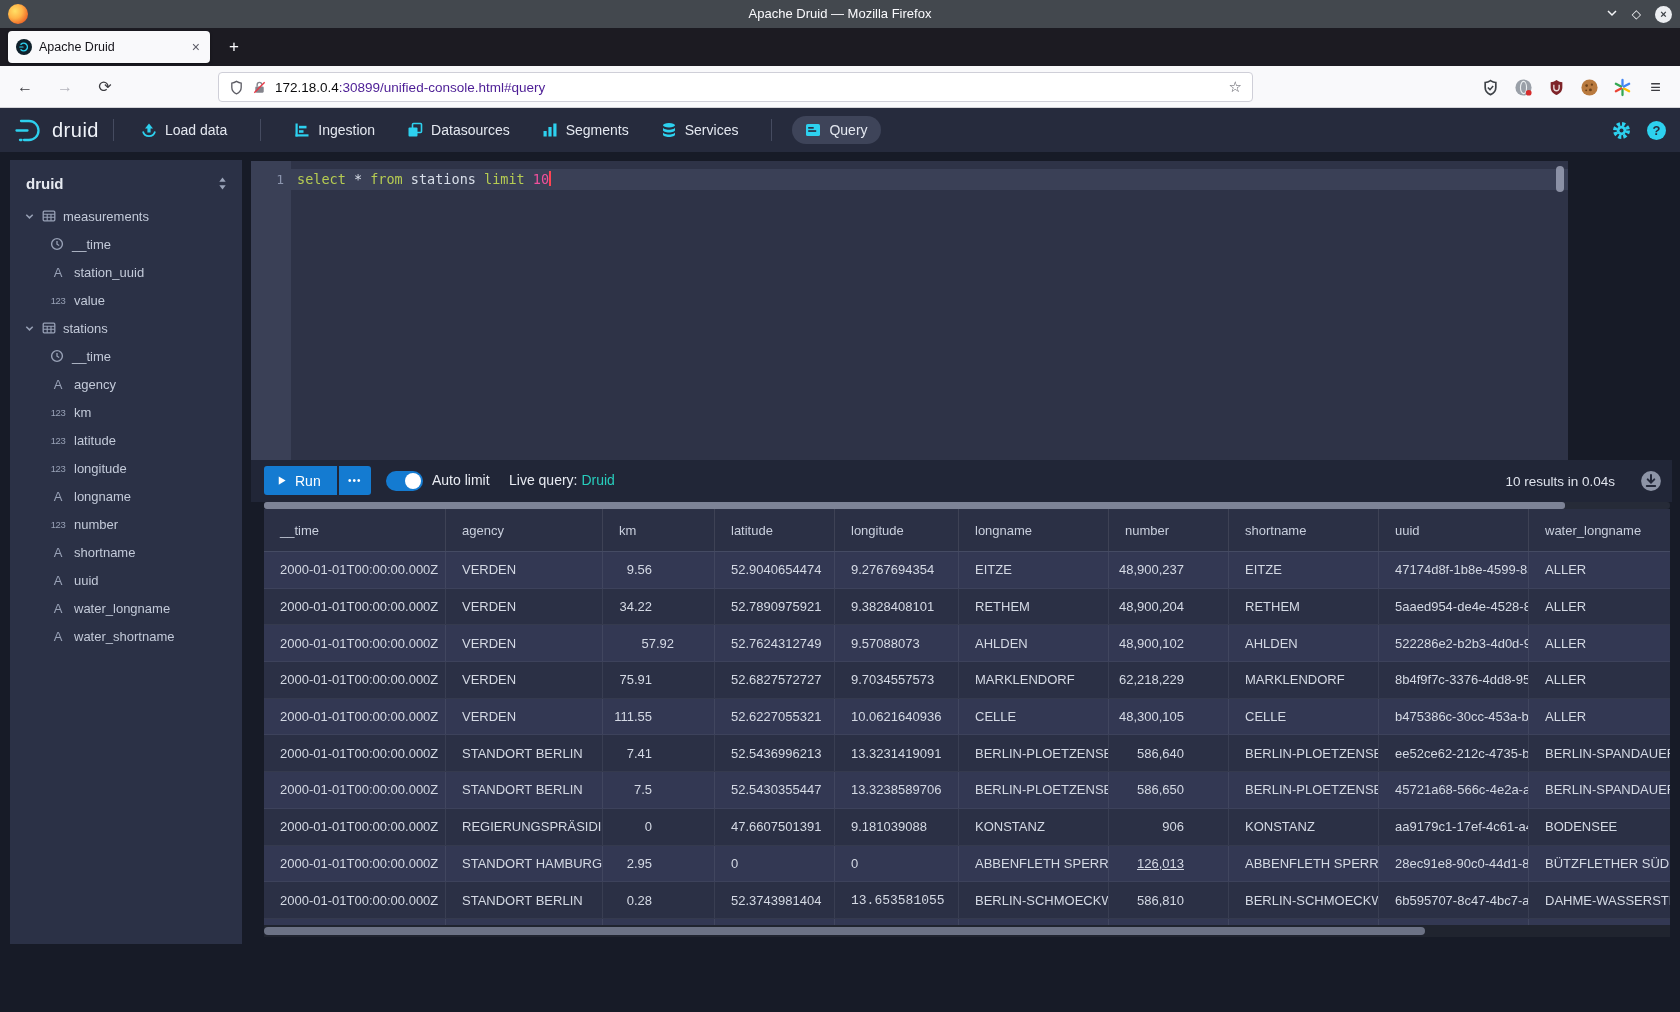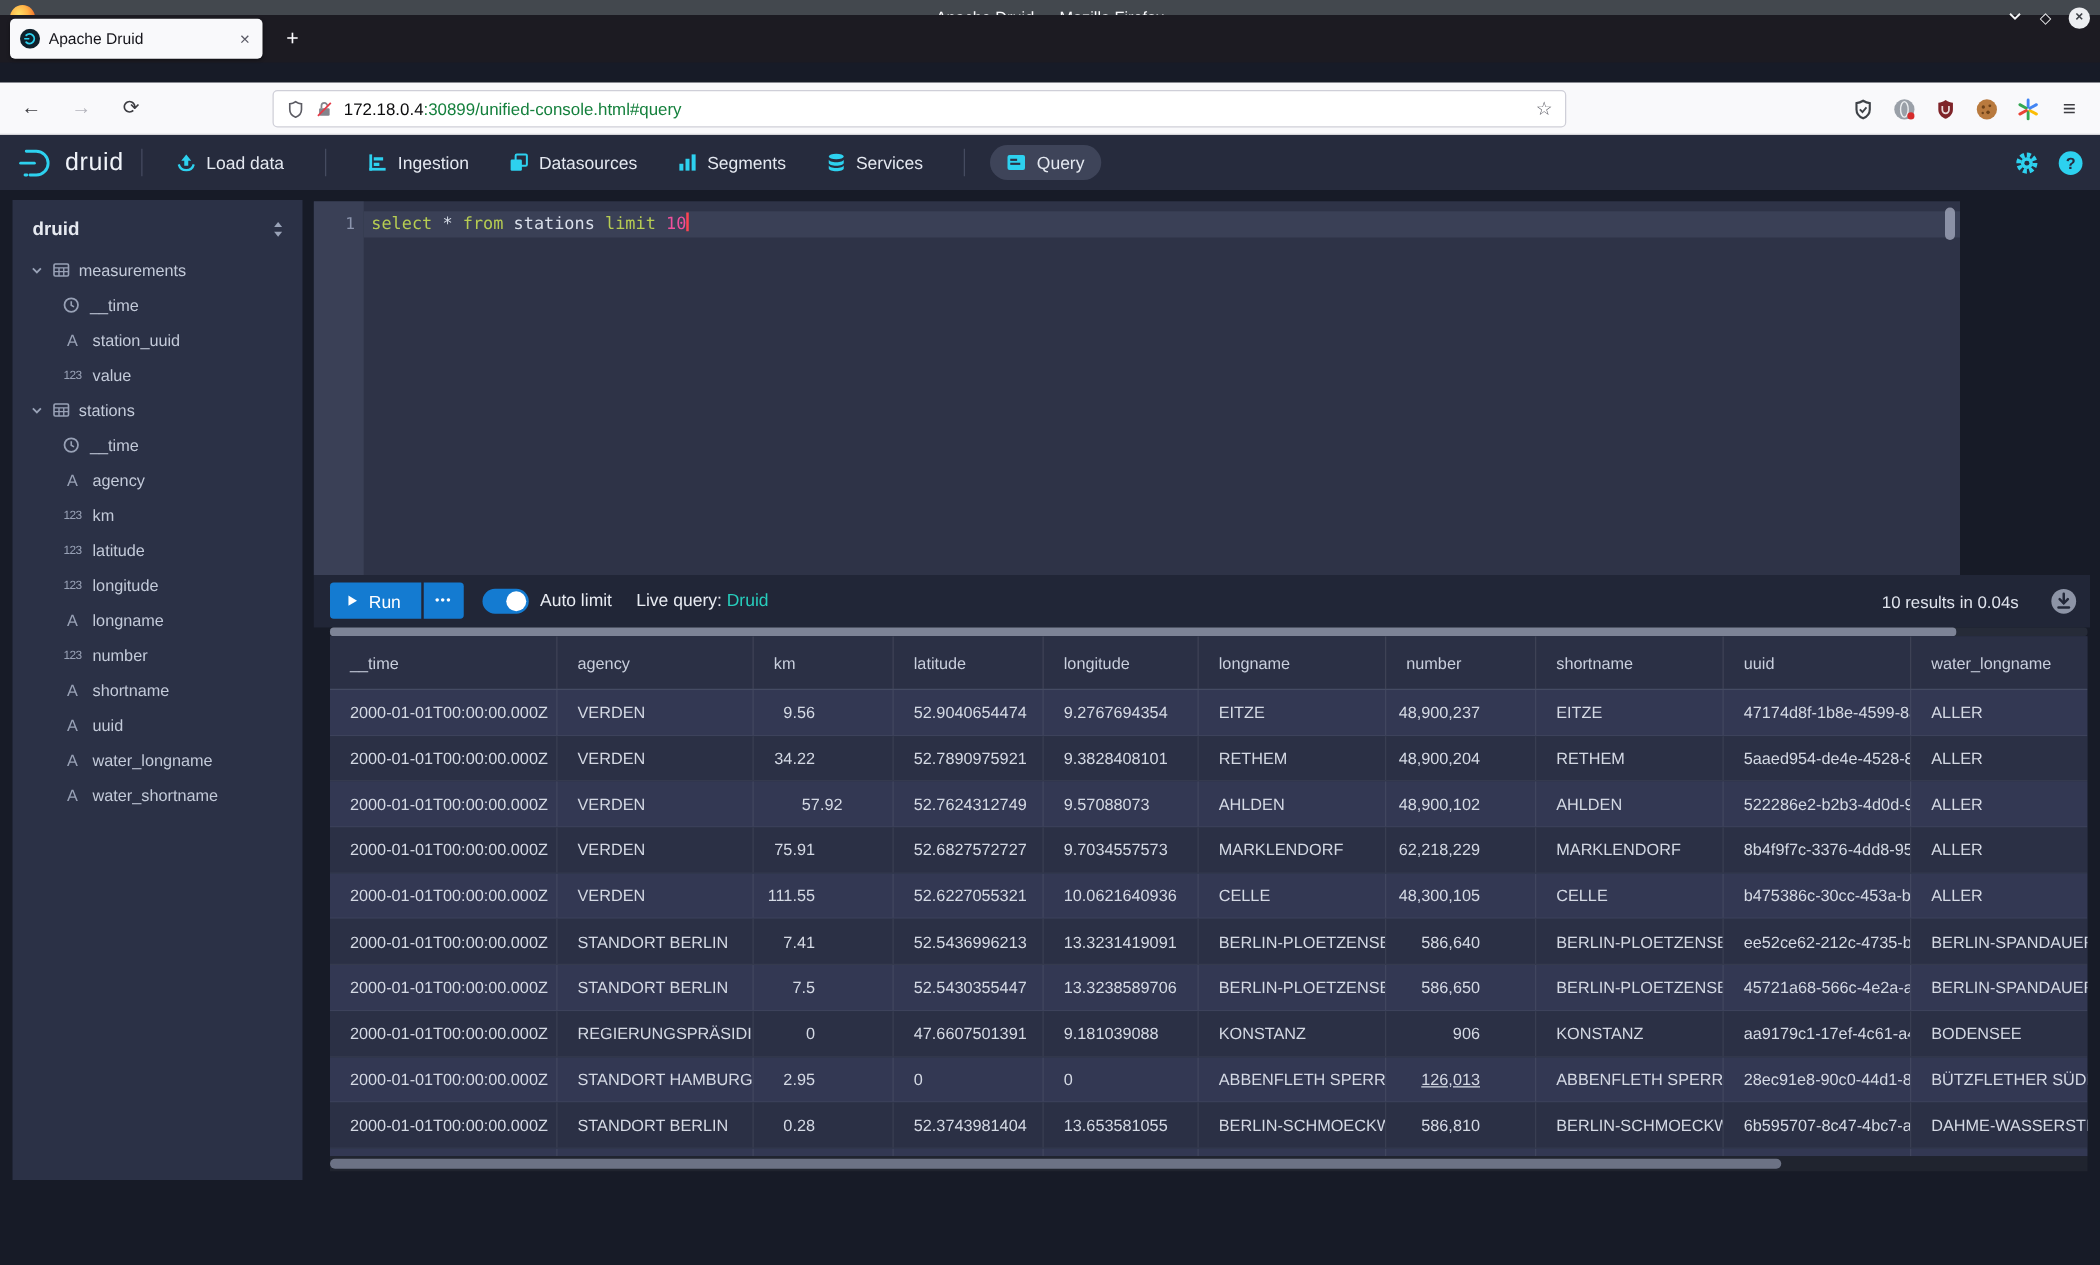--- a/index.html
+++ b/index.html
@@ -8,35 +8,35 @@
   
   .titlebar{position:absolute;left:0;top:0;width:1680px;height:28px;background:#43484e;display:flex;align-items:center;}
   .ff-logo{position:absolute;left:8px;top:4px;width:20px;height:20px;border-radius:50%;
     background:radial-gradient(circle at 35% 35%, #ffe066 0%, #ffb347 40%, #f2732c 70%, #c23c21 100%);}
   .win-title{position:absolute;left:0;right:0;text-align:center;color:#fbfbfe;font-size:13px;line-height:28px;}
   .win-btns{position:absolute;right:8px;top:0;height:28px;display:flex;align-items:center;gap:14px;z-index:3;}
   .win-glyph{color:#f4f5f7;font-size:12px;line-height:1;}
   .win-close{width:17px;height:17px;border-radius:50%;background:#eceef1;color:#3c4046;font-size:11px;font-weight:bold;
     display:flex;align-items:center;justify-content:center;}
 
-  .tabbar{position:absolute;left:0;top:12px;width:1680px;height:38px;background:#1c1b22;}
+  .tabbar{position:absolute;left:0;top:28px;width:1680px;height:38px;background:#1c1b22;}
   .tab{position:absolute;left:8px;top:3px;width:202px;height:32px;background:#f9f9fb;border-radius:4px;
     display:flex;align-items:center;padding:0 8px;box-sizing:border-box;box-shadow:0 1px 3px rgba(0,0,0,.4);}
   .tab-title{flex:1;margin-left:7px;font-size:12.5px;color:#15141a;white-space:nowrap;overflow:hidden;}
   .tab-close{color:#5b5b66;font-size:14px;padding:0 2px;}
   .newtab{position:absolute;left:222px;top:7px;width:24px;height:24px;color:#fbfbfe;font-size:17px;text-align:center;line-height:24px;}
 
   .toolbar{position:absolute;left:0;top:66px;width:1680px;height:42px;background:#f9f9fb;border-bottom:1px solid #d4d4d8;box-sizing:border-box;}
   .navbtn{position:absolute;top:8px;width:26px;height:26px;font-size:16px;color:#3c3c41;text-align:center;line-height:26px;}
   .navbtn.disabled{color:#b4b4bc;}
   .urlbar{position:absolute;left:218px;top:6px;width:1035px;height:30px;background:#ffffff;border:1px solid #cfcfd8;border-radius:4px;
     box-sizing:border-box;display:flex;align-items:center;padding:0 10px;}
   .url-text{font-size:13.5px;margin-left:8px;white-space:nowrap;overflow:hidden;flex:1;}
   .url-host{color:#0c0c0d;}
-  .url-rest{color:#15803d;}
+  .url-rest{color:#4c1d95;}
   .url-star{color:#55555e;font-size:15px;}
   .ext-row{position:absolute;right:14px;top:6px;height:30px;display:flex;align-items:center;gap:12px;}
   .ext-icon{width:21px;height:21px;display:flex;align-items:center;justify-content:center;position:relative;}
   .menu-glyph{font-size:18px;color:#3c3c41;}
 
   
   .dnavbar{position:absolute;left:0;top:108px;width:1680px;height:44px;background:#262b3d;display:flex;align-items:center;}
   .dlogo{display:flex;align-items:center;gap:8px;margin-left:14px;}
   .dlogo-text{color:#f0f3f9;font-size:20px;letter-spacing:.5px;}
   .nav-sep{width:1px;height:22px;background:#454b60;margin:0 14px;}
@@ -561,21 +561,21 @@
           <div class="td align-right" style="width: 120px; padding-right: 44px; text-decoration: underline;">126,013</div>
           <div class="td" style="width: 150px;">ABBENFLETH SPERRWEI</div>
           <div class="td" style="width: 150px;">28ec91e8-90c0-44d1-8f6</div>
           <div class="td" style="width: 150px;">BÜTZFLETHER SÜDERE</div>
         </div>
         <div class="trow dark">
           <div class="td" style="width: 182px;">2000-01-01T00:00:00.000Z</div>
           <div class="td" style="width: 157px;">STANDORT BERLIN</div>
           <div class="td align-right" style="width: 112px; padding-right: 62px;">0.28</div>
           <div class="td" style="width: 120px;">52.3743981404</div>
-          <div class="td" style="width: 124px;">13.653581055</div>
+          <div class="td" style="width: 124px; font-family: Liberation Mono, monospace;">13.653581055</div>
           <div class="td" style="width: 150px;">BERLIN-SCHMOECKWITZ</div>
           <div class="td align-right" style="width: 120px; padding-right: 44px;">586,810</div>
           <div class="td" style="width: 150px;">BERLIN-SCHMOECKWIT</div>
           <div class="td" style="width: 150px;">6b595707-8c47-4bc7-a8</div>
           <div class="td" style="width: 150px;">DAHME-WASSERSTRAS</div>
         </div>
         <div class="trow light">
           <div class="td" style="width: 182px;"></div>
           <div class="td" style="width: 157px;"></div>
           <div class="td" style="width: 112px;"></div>

